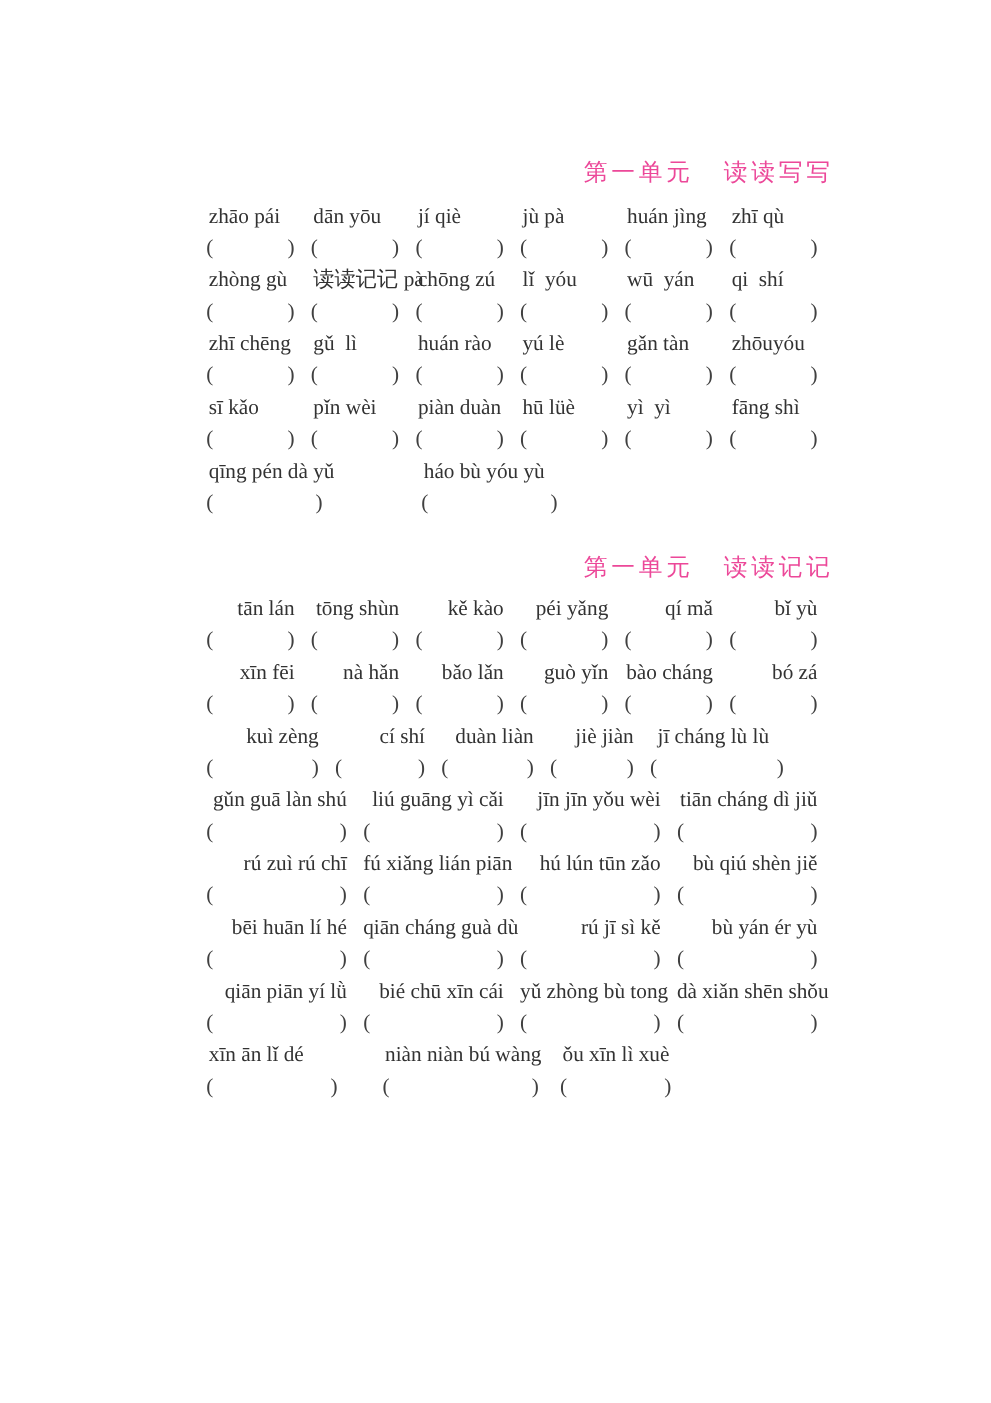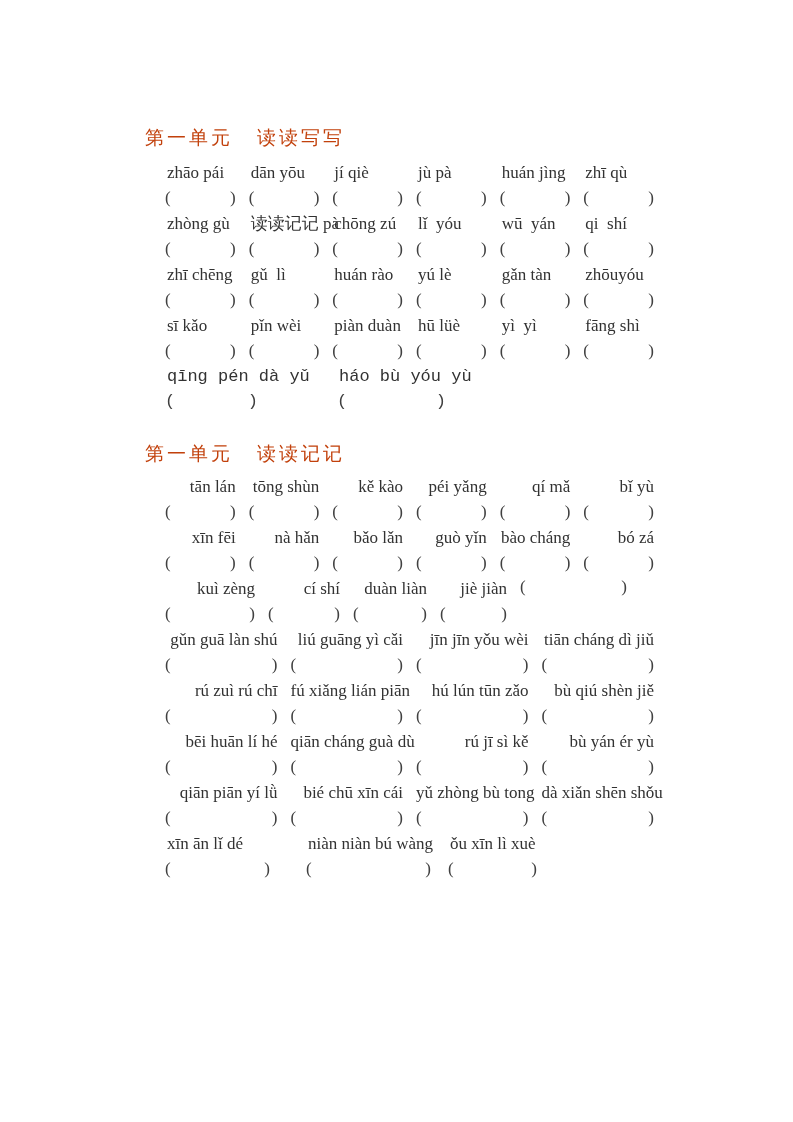--- a/index.html
+++ b/index.html
@@ -6,30 +6,30 @@
   .page{
     position:relative;
     width:793px;height:1122px;
     background:#ffffff;
     overflow:hidden;
     font-family:"Liberation Serif", serif;
     color:#2f2f2f;
   }
   .content{position:absolute;left:145px;top:0;width:522px;}
   .sec-title{
-    display:flex;justify-content:flex-start;gap:24px;
-    font-size:19px;letter-spacing:3px;color:#c2410c;
+    display:flex;justify-content:flex-end;gap:24px;
+    font-size:19px;letter-spacing:3px;color:#ec4899;
     white-space:nowrap;
   }
   .t1{margin-top:125px;margin-bottom:9px;}
   .t2{margin-top:26px;margin-bottom:7px;}
   .row{display:grid;height:51px;align-content:start;margin-left:20px;}
   .row-6{grid-template-columns:repeat(6,1fr);}
   .row-4{grid-template-columns:repeat(4,1fr);}
-  .row-2w{grid-template-columns:172px 188px 1fr;font-family:Liberation Mono, monospace;}
+  .row-2w{grid-template-columns:172px 188px 1fr;}
   .row-5m{grid-template-columns:103px 85px 87px 80px 167px;}
   .row-3w{grid-template-columns:141px 142px 140px 1fr;}
   .cell{display:flex;flex-direction:column;min-width:0;}
   .py{
     font-size:17px;line-height:25px;height:25px;
     white-space:pre;margin-bottom:2px;color:#323232;
   }
   .pp{
     display:flex;justify-content:space-between;
     font-size:17px;line-height:21px;
@@ -373,20 +373,21 @@
           </span>
         </div>
       <div class="cell">
           <span class="py">jiè jiàn</span>
           <span class="pp">
             <span>(</span>
             <span>)</span>
           </span>
         </div>
       <div class="cell">
+          <span class="py">jī cháng lù lù</span>
           <span class="pp">
             <span>(</span>
             <span>)</span>
           </span>
         </div>
     </div>
 
     <div class="row row-4 py-center">
       <div class="cell">
           <span class="py">gǔn guā làn shú</span>

